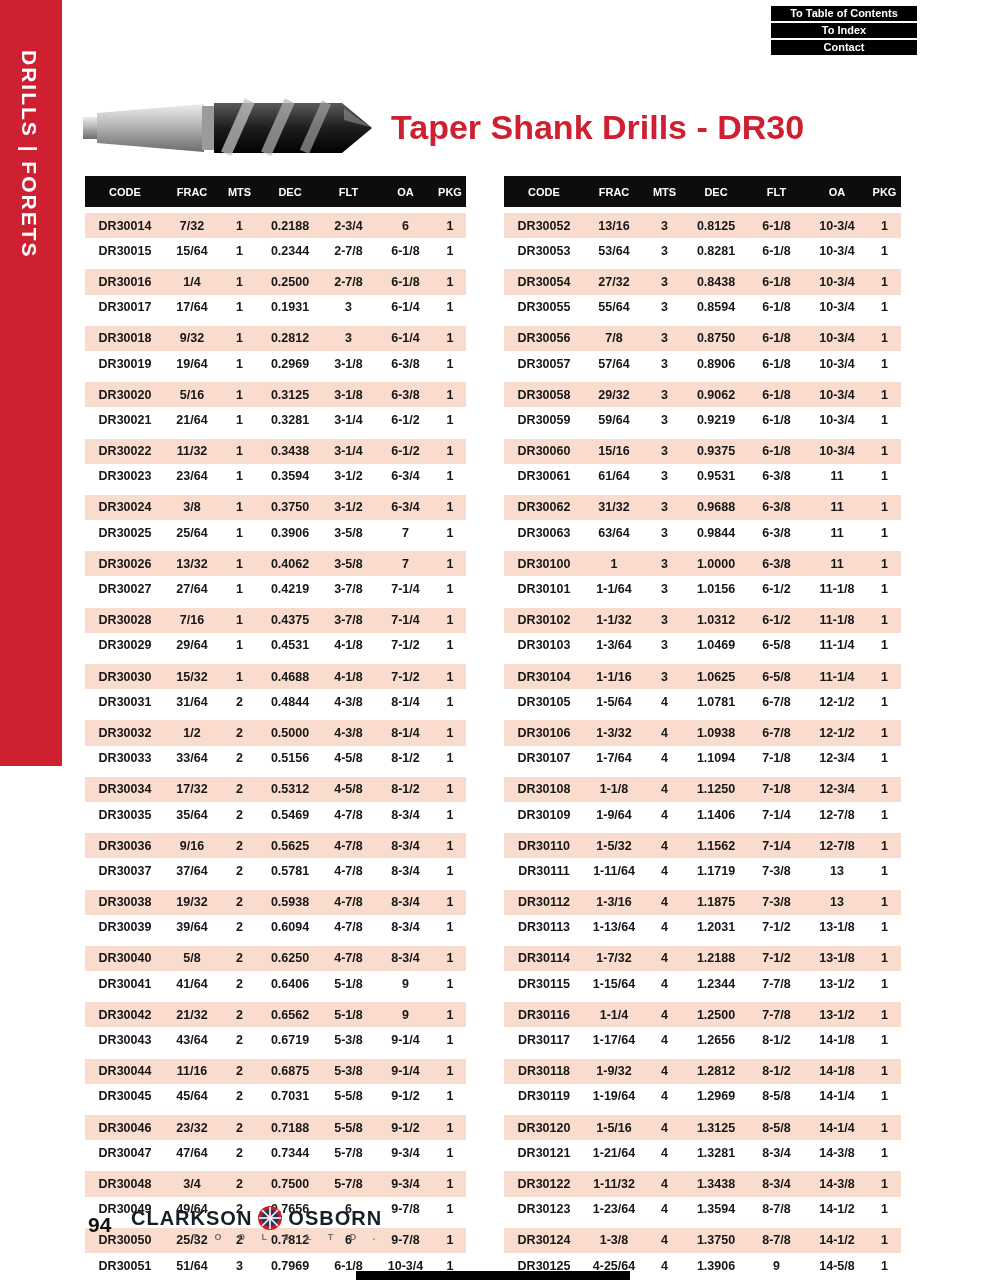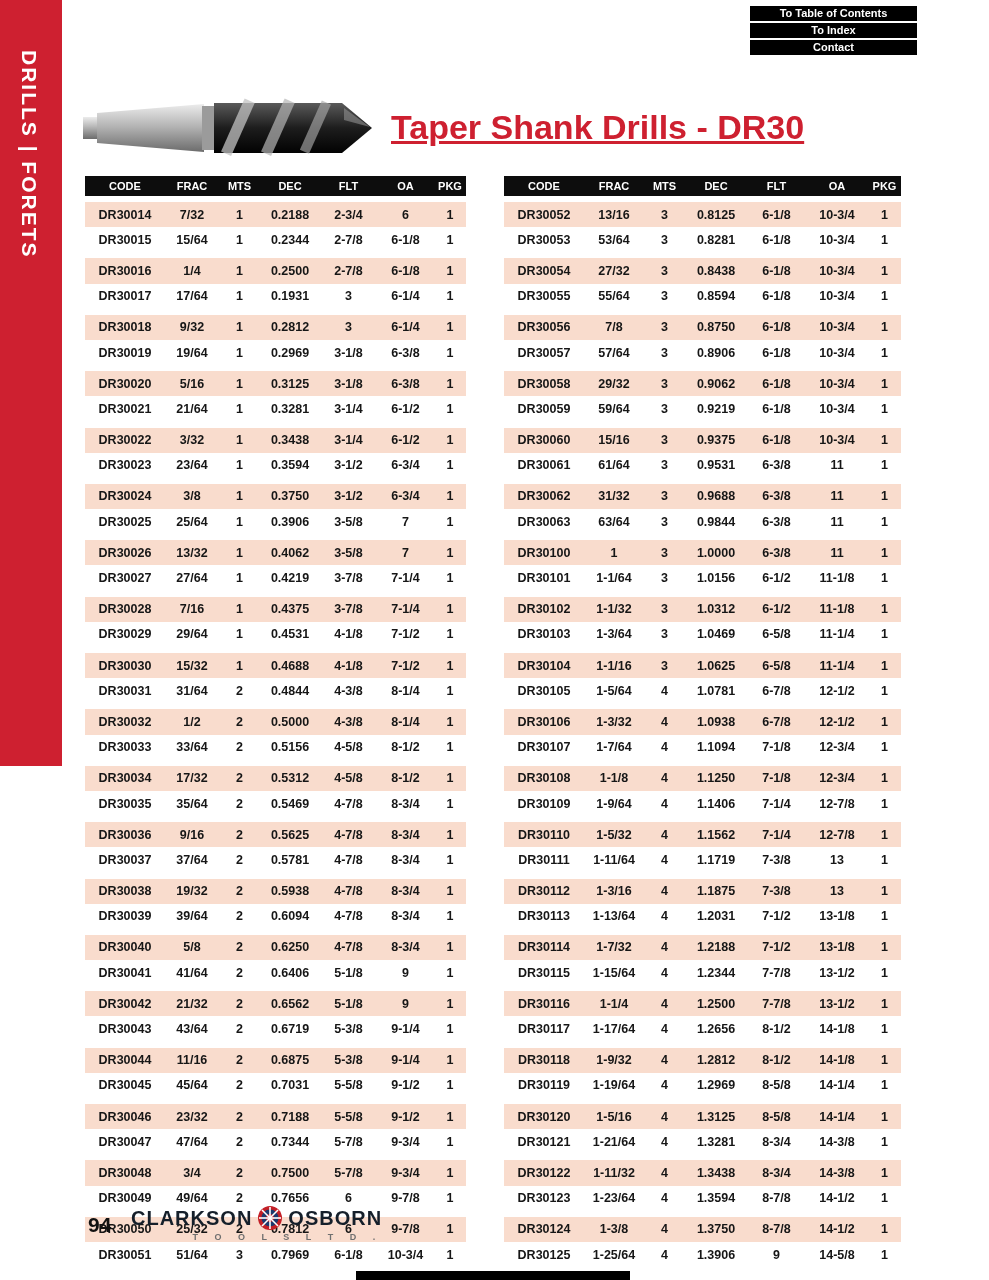--- a/index.html
+++ b/index.html
@@ -23,49 +23,48 @@
     writing-mode: vertical-rl;
     color: #ffffff;
     font-size: 21px; font-weight: bold;
     letter-spacing: 2px;
     white-space: nowrap;
   }
 
   
   .nav {
     position: absolute; top: 6px; right: 72px;
-    width: 167px;
+    width: 146px;
     display: flex; flex-direction: column; gap: 2px;
   }
   .nav-btn {
     background: #000000; color: #ffffff;
     font-size: 11px; font-weight: bold;
     height: 15px; line-height: 15px;
     text-align: center;
     cursor: pointer;
   }
 
   
   .drill {
     position: absolute; left: 82px; top: 88px;
   }
   .title {
     position: absolute; left: 391px; top: 108px;
     font-size: 34px; font-weight: bold;
     color: #ce2030;
     white-space: nowrap;
-    text-decoration: underline;
   }
 
   
   .dtable { position: absolute; top: 176px; }
   .dtable.left  { left: 85px;  width: 381px; }
   .dtable.right { left: 504px; width: 397px; }
   .thead {
-    display: grid; height: 20px;
+    display: grid; height: 31px;
     background: #0d0d0d; color: #ffffff;
     font-size: 11px; font-weight: bold;
     align-items: center;
   }
   .trow {
     display: grid; height: 25.2px;
     font-size: 12.5px; font-weight: bold; color: #161616;
     align-items: center;
     background: #ffffff;
   }
@@ -219,21 +218,21 @@
         <div class="tcell">DR30021</div>
         <div class="tcell">21/64</div>
         <div class="tcell">1</div>
         <div class="tcell">0.3281</div>
         <div class="tcell">3-1/4</div>
         <div class="tcell">6-1/2</div>
         <div class="tcell">1</div>
       </div>
       <div class="trow pink">
         <div class="tcell">DR30022</div>
-        <div class="tcell">3/32</div>
+        <div class="tcell">11/32</div>
         <div class="tcell">1</div>
         <div class="tcell">0.3438</div>
         <div class="tcell">3-1/4</div>
         <div class="tcell">6-1/2</div>
         <div class="tcell">1</div>
       </div>
       <div class="trow">
         <div class="tcell">DR30023</div>
         <div class="tcell">23/64</div>
         <div class="tcell">1</div>
@@ -836,21 +835,21 @@
         <div class="tcell">DR30124</div>
         <div class="tcell">1-3/8</div>
         <div class="tcell">4</div>
         <div class="tcell">1.3750</div>
         <div class="tcell">8-7/8</div>
         <div class="tcell">14-1/2</div>
         <div class="tcell">1</div>
       </div>
       <div class="trow">
         <div class="tcell">DR30125</div>
-        <div class="tcell">1-25/64</div>
+        <div class="tcell">4-25/64</div>
         <div class="tcell">4</div>
         <div class="tcell">1.3906</div>
         <div class="tcell">9</div>
         <div class="tcell">14-5/8</div>
         <div class="tcell">1</div>
       </div>
     </div>
 </div>
 
 <div class="page-num">94</div>

